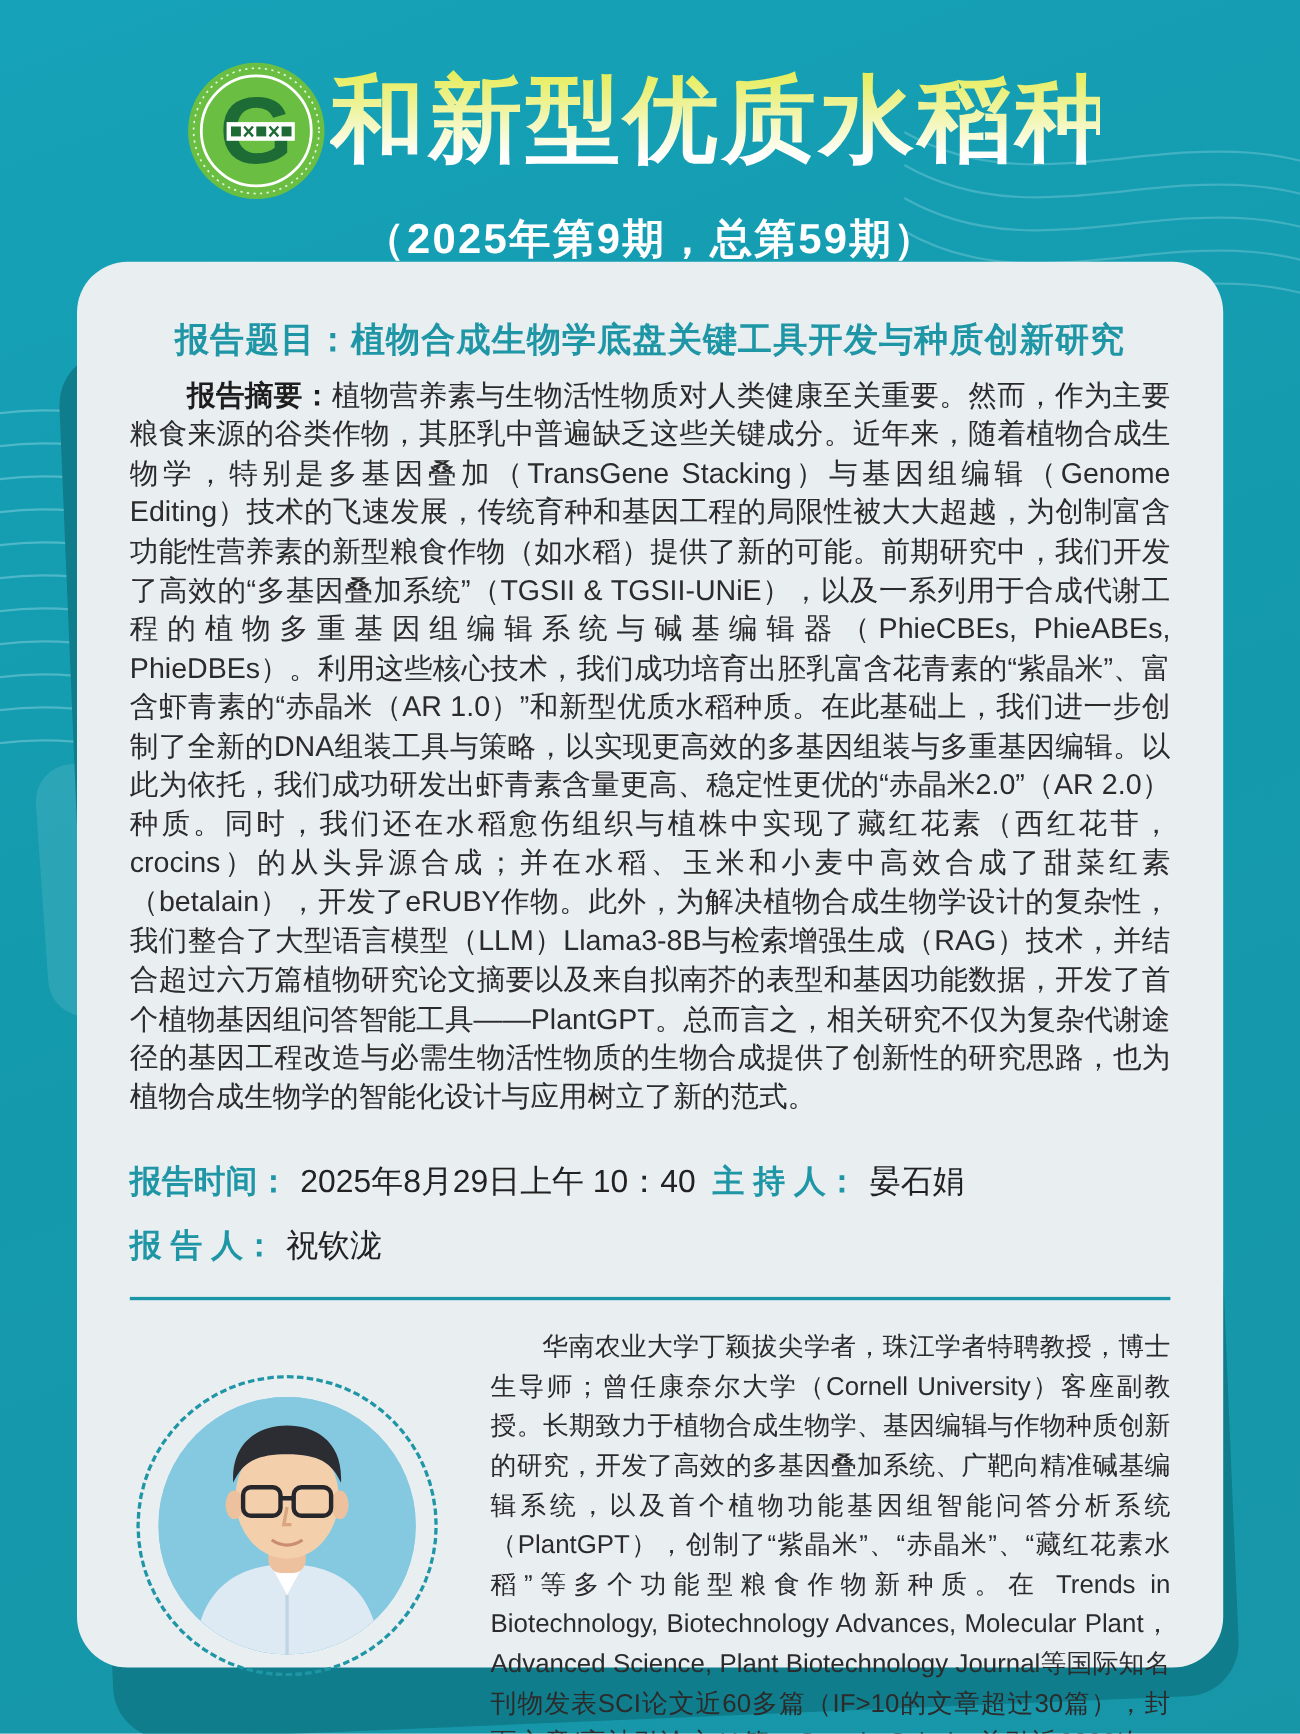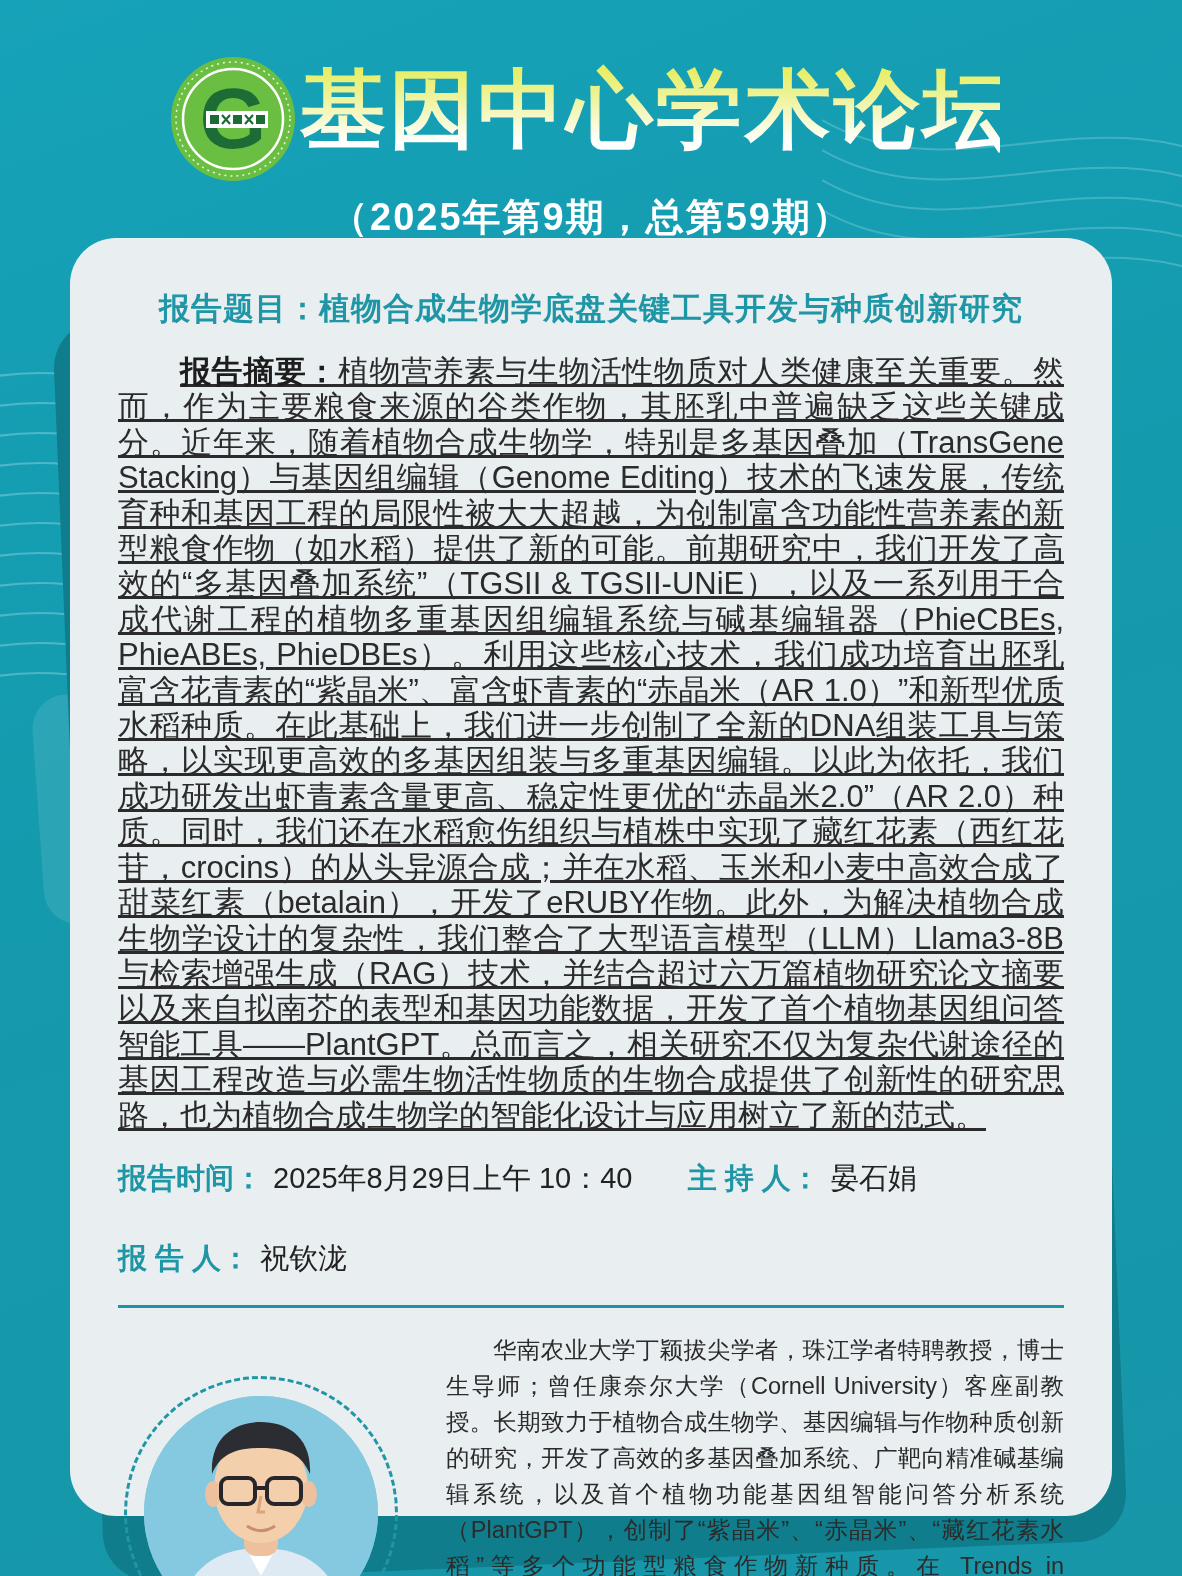--- a/index.html
+++ b/index.html
@@ -35,27 +35,27 @@
   .card{
     position:absolute;left:70px;top:238px;width:1042px;height:1278px;
     background:#e9eef1;border-radius:46px;box-sizing:border-box;
     padding:50px 48px 0 48px;
   }
   .report-title{
     text-align:center;font-size:31px;font-weight:bold;color:#1f96a6;
     letter-spacing:1px;white-space:nowrap;
   }
   .abstract{
-    margin-top:24px;font-size:31px;line-height:35.4px;color:#2b2b2b;
-    text-align:justify;text-indent:2em;text-decoration:underline;
+    margin-top:12px;font-size:26px;line-height:35.4px;color:#2b2b2b;
+    text-align:justify;text-indent:2em;
   }
   .abstract b{color:#1d1d1d;}
   .info-grid{
-    margin-top:26px;display:grid;grid-template-columns:56% 44%;row-gap:18px;
-    font-size:29px;color:#222;gap:40px;
+    margin-top:40px;display:grid;grid-template-columns:56% 44%;row-gap:18px;
+    font-size:29px;color:#222;
   }
   .info-cell{white-space:nowrap;}
   .info-label{color:#1f96a6;font-weight:bold;margin-right:10px;}
   .divider{margin-top:26px;border-top:3px solid #1a96a8;}
   .bio-section{margin-top:24px;display:flex;}
   .photo-col{width:310px;flex-shrink:0;display:flex;justify-content:flex-start;}
   .photo-ring{
     margin-top:44px;margin-left:6px;width:268px;height:268px;border-radius:50%;
     border:3px dashed #1f96a6;display:flex;align-items:center;justify-content:center;
   }
@@ -104,21 +104,21 @@
   <rect x="36" y="55" width="62" height="17" fill="#ffffff"></rect>
   <g fill="#1d6b35">
     <rect x="40" y="59" width="9" height="9"></rect>
     <path d="M52,59 l8,9 M60,59 l-8,9" stroke="#1d6b35" stroke-width="2.2"></path>
     <rect x="63" y="59" width="9" height="9"></rect>
     <path d="M75,59 l8,9 M83,59 l-8,9" stroke="#1d6b35" stroke-width="2.2"></path>
     <rect x="86" y="59" width="9" height="9"></rect>
   </g>
 </svg>
 
-<div class="main-title">基因中心学术论坛</div>
+<div class="main-title">和新型优质水稻种质</div>
 <div class="issue-line">（2025年第9期，总第59期）</div>
 
 <div class="card-shadow"></div>
 
 <div class="card">
 
   <div class="report-title">报告题目：植物合成生物学底盘关键工具开发与种质创新研究</div>
 
   <div class="abstract"><b>报告摘要：</b><span>植物营养素与生物活性物质对人类健康至关重要。然而，作为主要粮食来源的谷类作物，其胚乳中普遍缺乏这些关键成分。近年来，随着植物合成生物学，特别是多基因叠加（TransGene Stacking）与基因组编辑（Genome Editing）技术的飞速发展，传统育种和基因工程的局限性被大大超越，为创制富含功能性营养素的新型粮食作物（如水稻）提供了新的可能。前期研究中，我们开发了高效的“多基因叠加系统”（TGSII &amp; TGSII-UNiE），以及一系列用于合成代谢工程的植物多重基因组编辑系统与碱基编辑器（PhieCBEs, PhieABEs, PhieDBEs）。利用这些核心技术，我们成功培育出胚乳富含花青素的“紫晶米”、富含虾青素的“赤晶米（AR 1.0）”和新型优质水稻种质。在此基础上，我们进一步创制了全新的DNA组装工具与策略，以实现更高效的多基因组装与多重基因编辑。以此为依托，我们成功研发出虾青素含量更高、稳定性更优的“赤晶米2.0”（AR 2.0）种质。同时，我们还在水稻愈伤组织与植株中实现了藏红花素（西红花苷，crocins）的从头异源合成；并在水稻、玉米和小麦中高效合成了甜菜红素（betalain），开发了eRUBY作物。此外，为解决植物合成生物学设计的复杂性，我们整合了大型语言模型（LLM）Llama3-8B与检索增强生成（RAG）技术，并结合超过六万篇植物研究论文摘要以及来自拟南芥的表型和基因功能数据，开发了首个植物基因组问答智能工具——PlantGPT。总而言之，相关研究不仅为复杂代谢途径的基因工程改造与必需生物活性物质的生物合成提供了创新性的研究思路，也为植物合成生物学的智能化设计与应用树立了新的范式。</span></div>
 

